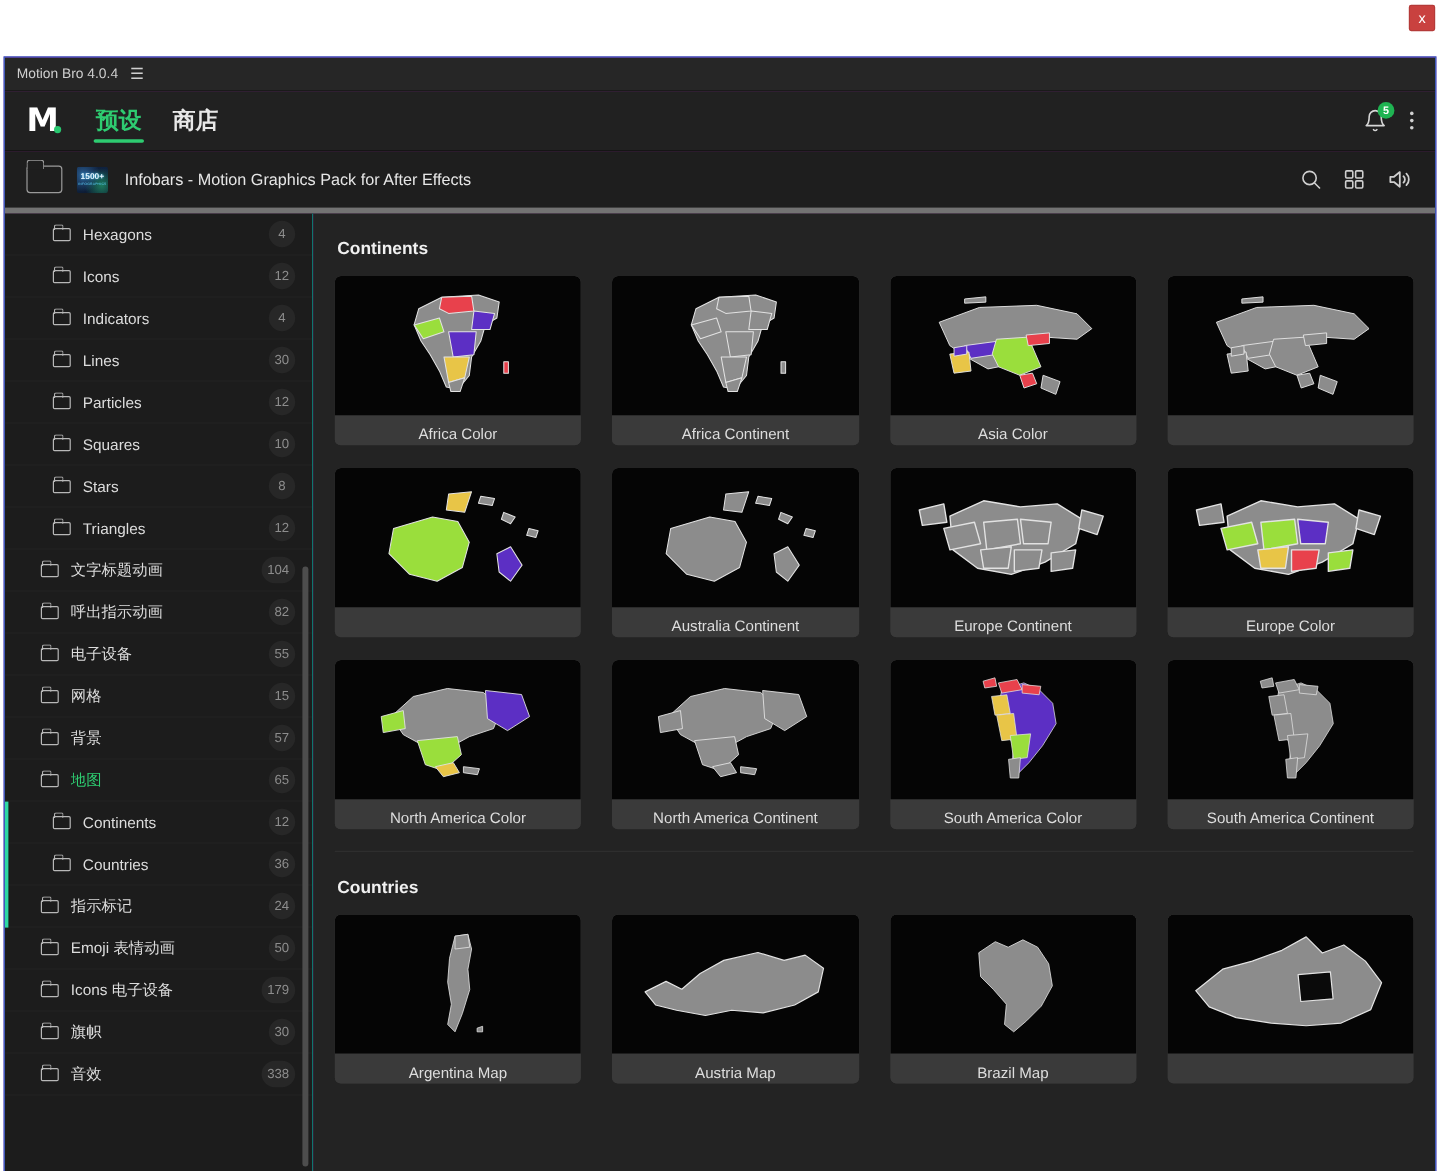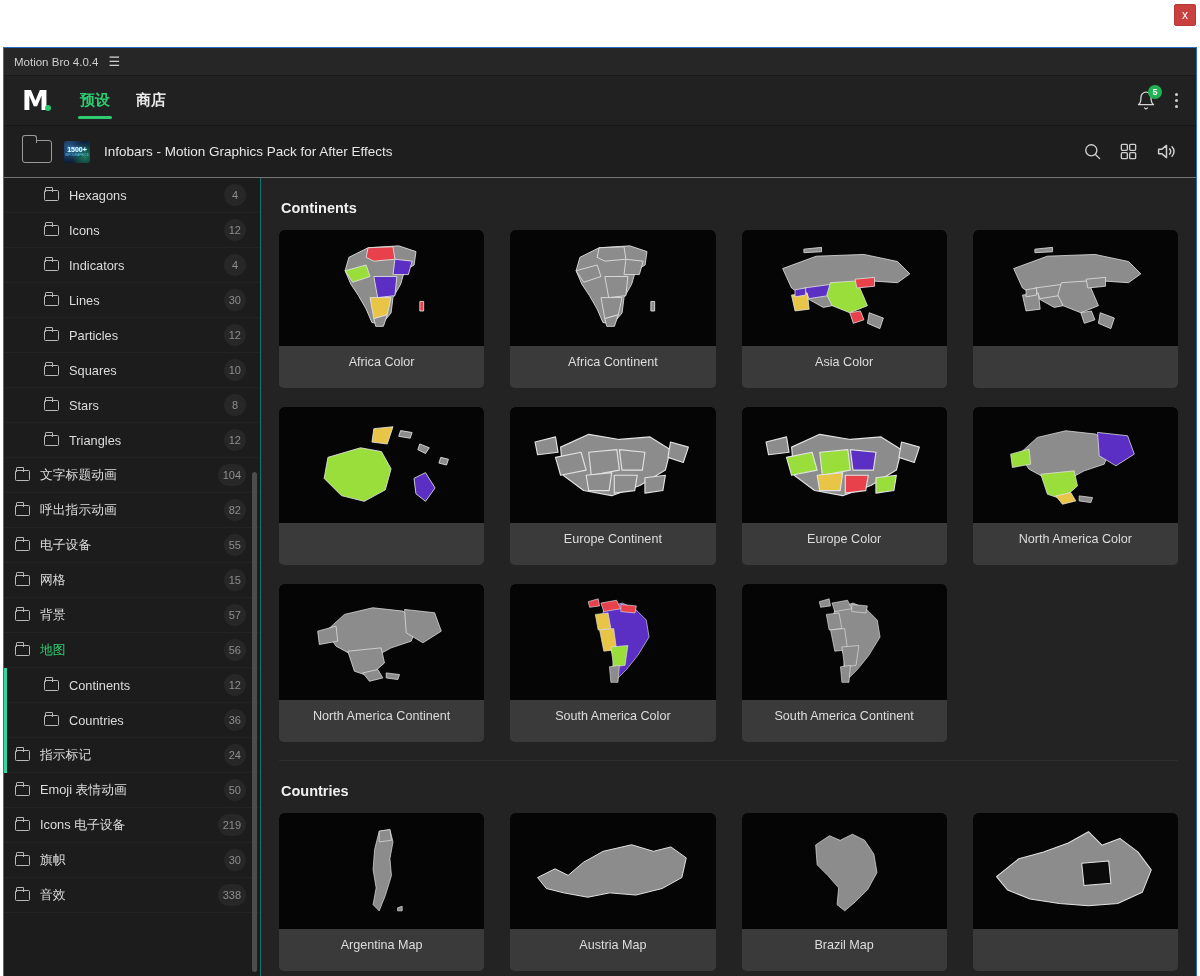--- a/index.html
+++ b/index.html
@@ -68,21 +68,21 @@
   }
   #logo .m-dot {
     position: absolute; right: 1px; bottom: 5px;
     width: 6px; height: 6px; border-radius: 50%;
     background: #28c76f;
   }
   .tabbar { display: flex; align-items: center; height: 50px; gap: 22px; }
   .tab {
     position: relative; height: 50px;
     display: flex; align-items: center;
-    font-size: 15px; font-weight: bold;
+    font-size: 19px; font-weight: bold;
     color: #e8e8e8; cursor: pointer;
     padding: 0 2px;
   }
   .tab.active { color: #2ecc71; }
   .tab.active::after {
     content: ""; position: absolute;
     left: 0; right: 0; bottom: 7px; height: 2.5px;
     background: #2ecc71; border-radius: 2px;
   }
   .header-right {
@@ -103,21 +103,21 @@
   .kebab span {
     width: 3px; height: 3px; border-radius: 50%; background: #d0d0d0;
     display: block;
   }
 
   
   #breadcrumb-bar {
     height: 52px; background: #1e1e1e;
     display: flex; align-items: center;
     padding: 0 18px; gap: 12px;
-    border-bottom: 1px solid #737373;
+    border-bottom: 5px solid #737373;
   }
   .bc-folder {
     width: 30px; height: 23px; flex: none; position: relative;
     border: 1.4px solid #9a9a9a; border-radius: 3px;
     cursor: pointer;
   }
   .bc-folder::before {
     content: ""; position: absolute; left: -1.4px; top: -6px;
     width: 13px; height: 7px;
     border: 1.4px solid #9a9a9a; border-bottom: none;
@@ -155,21 +155,21 @@
   #sidebar {
     width: 257px; flex: none;
     background: #1c1c1c;
     overflow: hidden;
     position: relative;
     border-right: 1px solid #0f766e;
   }
   #sidebar-scroll { height: 100%; overflow: hidden; }
   .nav-item {
     height: 35px; display: flex; align-items: center;
-    padding-left: 11px; padding-right: 14px;
+    padding-left: 30px; padding-right: 14px;
     border-bottom: 1px solid #222222;
     position: relative; cursor: pointer;
   }
   .nav-item.sub { padding-left: 40px; }
   .nav-item .fico {
     width: 15px; height: 11px; flex: none; margin-right: 10px;
     position: relative;
     border: 1.3px solid #b8b8b8; border-radius: 1.5px;
   }
   .nav-item .fico::before {
@@ -224,21 +224,21 @@
     display: flex; flex-direction: column;
   }
   .card .thumb {
     height: 116px; background: #050505;
     border-radius: 5px 5px 0 0;
     display: flex; align-items: center; justify-content: center;
     position: relative; overflow: hidden;
   }
   .card .thumb svg { display: block; }
   .card .clabel {
-    height: 42px; line-height: 33px; text-align: center;
+    height: 25px; line-height: 33px; text-align: center;
     color: #dddddd; font-size: 12.6px;
     background: #3a3a3a;
     white-space: nowrap; overflow: hidden; text-overflow: ellipsis;
     padding: 0 6px;
   }
 </style>
 </head>
 <body>
 
 <div id="os-titlebar">
@@ -378,21 +378,21 @@
             <span class="ncount">15</span>
           </div>
           <div class="nav-item">
             <span class="fico"></span>
             <span class="nlabel">背景</span>
             <span class="ncount">57</span>
           </div>
           <div class="nav-item selected">
             <span class="fico"></span>
             <span class="nlabel">地图</span>
-            <span class="ncount">56</span>
+            <span class="ncount">65</span>
           </div>
           <div class="nav-item sub">
             <span class="fico"></span>
             <span class="nlabel">Continents</span>
             <span class="ncount">12</span>
           </div>
           <div class="nav-item sub">
             <span class="fico"></span>
             <span class="nlabel">Countries</span>
             <span class="ncount">36</span>
@@ -403,21 +403,21 @@
             <span class="ncount">24</span>
           </div>
           <div class="nav-item">
             <span class="fico"></span>
             <span class="nlabel">Emoji 表情动画</span>
             <span class="ncount">50</span>
           </div>
           <div class="nav-item">
             <span class="fico"></span>
             <span class="nlabel">Icons 电子设备</span>
-            <span class="ncount">219</span>
+            <span class="ncount">179</span>
           </div>
           <div class="nav-item">
             <span class="fico"></span>
             <span class="nlabel">旗帜</span>
             <span class="ncount">30</span>
           </div>
           <div class="nav-item">
             <span class="fico"></span>
             <span class="nlabel">音效</span>
             <span class="ncount">338</span>
@@ -498,20 +498,33 @@
                 <path d="M72,10 L92,8 L86,26 L70,24 Z" fill="#e8c547" stroke="#e2e2e2" stroke-width="0.9" stroke-linejoin="round"></path>
                 <path d="M100,12 L112,14 L110,20 L98,18 Z" fill="#8c8c8c" stroke="#e2e2e2" stroke-width="0.9" stroke-linejoin="round"></path>
                 <path d="M120,26 L130,30 L126,36 L118,32 Z" fill="#8c8c8c" stroke="#e2e2e2" stroke-width="0.9" stroke-linejoin="round"></path>
                 <path d="M114,62 L126,56 L136,72 L126,86 L116,78 Z" fill="#5c2fc4" stroke="#e2e2e2" stroke-width="0.9" stroke-linejoin="round"></path>
                 <path d="M142,40 L150,42 L148,48 L140,46 Z" fill="#8c8c8c" stroke="#e2e2e2" stroke-width="0.9" stroke-linejoin="round"></path>
               </svg>
             </div>
           </div>
           <div class="card">
             <div class="thumb">
+              <svg width="153" height="92" viewBox="0 0 160 96">
+                <path d="M24,40 L58,30 L80,34 L90,52 L84,74 L62,86 L38,80 L20,62 Z" fill="#8c8c8c" stroke="#e2e2e2" stroke-width="0.9" stroke-linejoin="round"></path>
+                <path d="M72,10 L92,8 L86,26 L70,24 Z" fill="#8c8c8c" stroke="#e2e2e2" stroke-width="0.9" stroke-linejoin="round"></path>
+                <path d="M100,12 L112,14 L110,20 L98,18 Z" fill="#8c8c8c" stroke="#e2e2e2" stroke-width="0.9" stroke-linejoin="round"></path>
+                <path d="M120,26 L130,30 L126,36 L118,32 Z" fill="#8c8c8c" stroke="#e2e2e2" stroke-width="0.9" stroke-linejoin="round"></path>
+                <path d="M114,62 L126,56 L136,72 L126,86 L116,78 Z" fill="#8c8c8c" stroke="#e2e2e2" stroke-width="0.9" stroke-linejoin="round"></path>
+                <path d="M142,40 L150,42 L148,48 L140,46 Z" fill="#8c8c8c" stroke="#e2e2e2" stroke-width="0.9" stroke-linejoin="round"></path>
+              </svg>
+            </div>
+            <div class="clabel">Australia Continent</div>
+          </div>
+          <div class="card">
+            <div class="thumb">
               <svg width="192" height="92" viewBox="0 0 150 72">
                 <path d="M34,22 L56,12 L80,16 L104,14 L120,24 L116,40 L96,52 L74,60 L52,56 L36,44 Z" fill="#8c8c8c" stroke="#e2e2e2" stroke-width="0.9" stroke-linejoin="round"></path>
                 <path d="M30,30 L50,26 L54,40 L34,44 Z" fill="#8c8c8c" stroke="#e2e2e2" stroke-width="0.9" stroke-linejoin="round"></path>
                 <path d="M56,26 L78,24 L80,40 L58,44 Z" fill="#8c8c8c" stroke="#e2e2e2" stroke-width="0.9" stroke-linejoin="round"></path>
                 <path d="M80,24 L100,26 L98,40 L82,40 Z" fill="#8c8c8c" stroke="#e2e2e2" stroke-width="0.9" stroke-linejoin="round"></path>
                 <path d="M54,44 L74,42 L72,56 L56,56 Z" fill="#8c8c8c" stroke="#e2e2e2" stroke-width="0.9" stroke-linejoin="round"></path>
                 <path d="M76,44 L94,44 L92,56 L76,58 Z" fill="#8c8c8c" stroke="#e2e2e2" stroke-width="0.9" stroke-linejoin="round"></path>
                 <path d="M14,18 L30,14 L32,26 L16,28 Z" fill="#8c8c8c" stroke="#e2e2e2" stroke-width="0.9" stroke-linejoin="round"></path>
                 <path d="M100,46 L116,44 L114,56 L100,58 Z" fill="#8c8c8c" stroke="#e2e2e2" stroke-width="0.9" stroke-linejoin="round"></path>
                 <path d="M120,18 L134,22 L130,34 L118,30 Z" fill="#8c8c8c" stroke="#e2e2e2" stroke-width="0.9" stroke-linejoin="round"></path>

